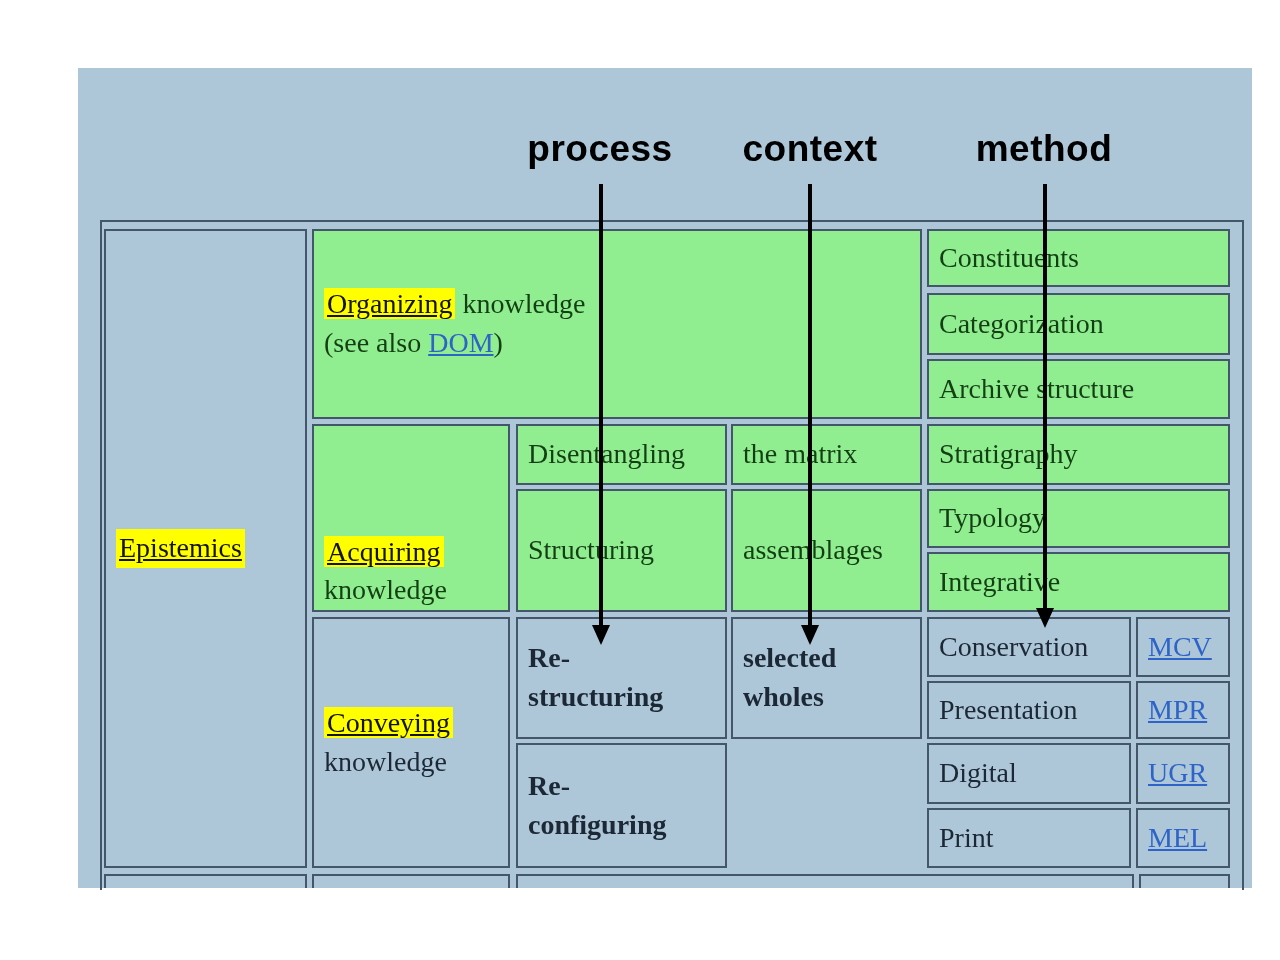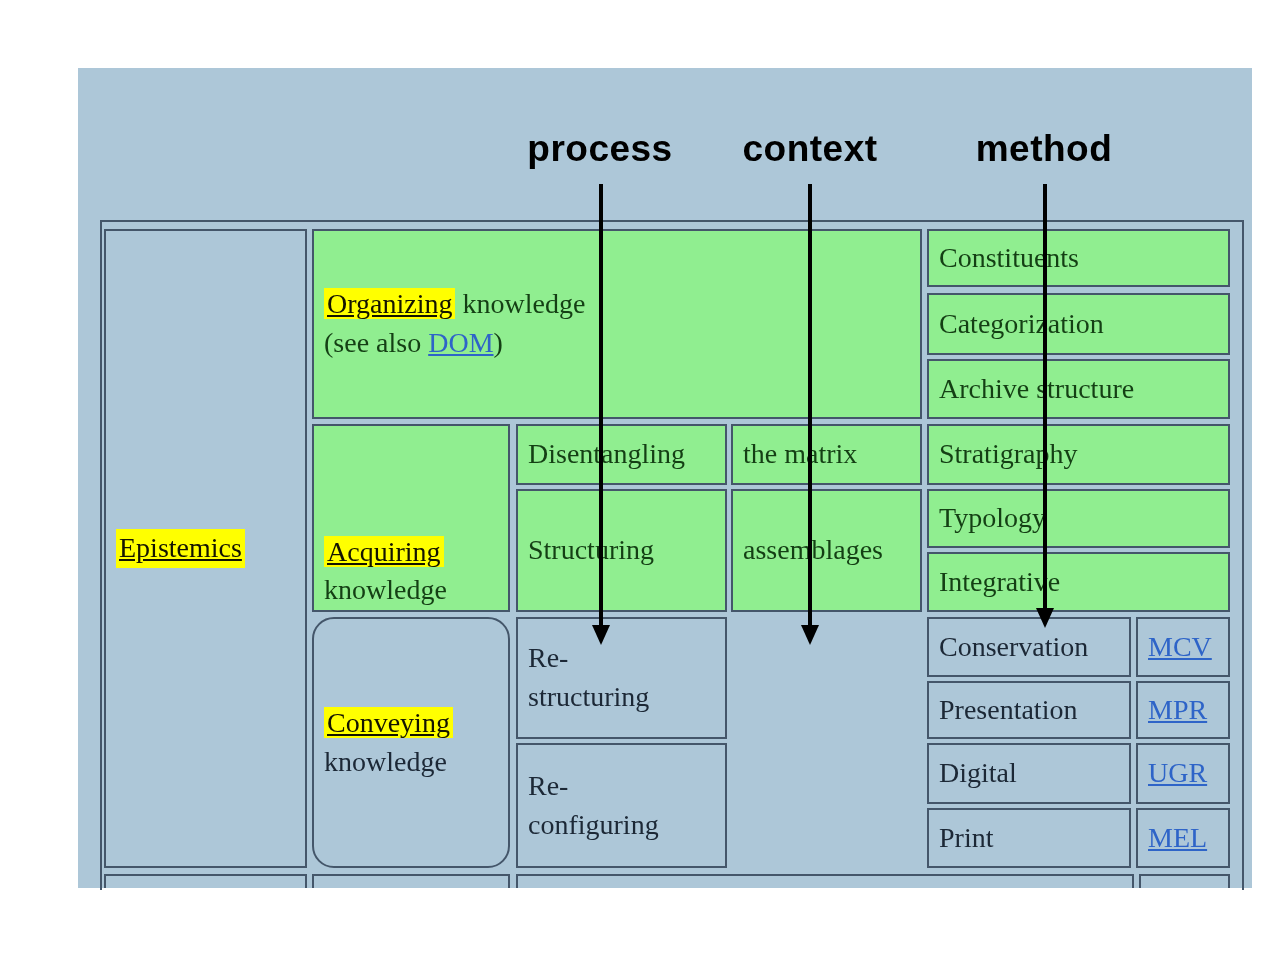--- a/index.html
+++ b/index.html
@@ -7,21 +7,21 @@
         font-family:"Liberation Serif",serif;}
   .panel{position:absolute;left:78px;top:68px;width:1174px;height:820px;background:#adc7d8;}
   .frame{position:absolute;left:100px;top:220px;width:1140px;height:668px;
          border:2px solid #44566a;border-bottom:none;}
   .cell{position:absolute;box-sizing:border-box;border:2px solid #44566a;
         display:flex;align-items:center;padding-left:10px;
         font-size:28px;line-height:1.38;}
   .g{background:#90ee90;color:#143f14;}
   .b{background:#adc7d8;color:#1c2836;}
   .noB{border-bottom:none;}
-  .pre{white-space:pre-line;}
+  .pre{white-space:pre-line;font-weight:bold;}
   .txt{line-height:1.38;}
   .hl{background:#ffff00;color:#141400;text-decoration:underline;padding:0 3px;}
   a.lnk{color:#2e64c8;text-decoration:underline;cursor:pointer;}
   .lbl{position:absolute;top:128px;transform:translateX(-50%);
        font-family:"Liberation Sans",sans-serif;font-weight:bold;font-size:37px;
        color:#000;letter-spacing:0.5px;}
   .aline{position:absolute;width:4px;background:#000;}
   .ahead{position:absolute;width:0;height:0;border-left:9px solid transparent;
          border-right:9px solid transparent;border-top:20px solid #000;}
 </style>
@@ -47,25 +47,27 @@
       <div class="txt"><span class="hl">Acquiring</span><br><span>knowledge</span></div>
     </div>
   <div class="cell g" style="left:516px;top:424px;width:211px;height:61px;">Disentangling</div>
   <div class="cell g" style="left:731px;top:424px;width:191px;height:61px;">the matrix</div>
   <div class="cell g" style="left:927px;top:424px;width:303px;height:61px;">Stratigraphy</div>
   <div class="cell g" style="left:516px;top:489px;width:211px;height:123px;">Structuring</div>
   <div class="cell g" style="left:731px;top:489px;width:191px;height:123px;">assemblages</div>
   <div class="cell g" style="left:927px;top:489px;width:303px;height:59px;">Typology</div>
   <div class="cell g" style="left:927px;top:552px;width:303px;height:60px;">Integrative</div>
 
-  <div class="cell b" style="left:312px;top:617px;width:198px;height:251px;border-radius:22px;">
+  <div class="cell b" style="left:312px;top:617px;width:198px;height:251px;">
       <div class="txt"><span class="hl">Conveying</span><br><span>knowledge</span></div>
     </div>
   <div class="cell b pre" style="left:516px;top:617px;width:211px;height:122px;">Re-
 structuring</div>
+  <div class="cell b pre" style="left:731px;top:617px;width:191px;height:122px;">selected
+wholes</div>
   <div class="cell b" style="left:927px;top:617px;width:204px;height:60px;">Conservation</div>
   <div class="cell b" style="left:927px;top:681px;width:204px;height:58px;">Presentation</div>
   <div class="cell b" style="left:1136px;top:617px;width:94px;height:60px;">
       <a class="lnk">MCV</a>
     </div>
   <div class="cell b" style="left:1136px;top:681px;width:94px;height:58px;">
       <a class="lnk">MPR</a>
     </div>
   <div class="cell b pre" style="left:516px;top:743px;width:211px;height:125px;">Re-
 configuring</div>

